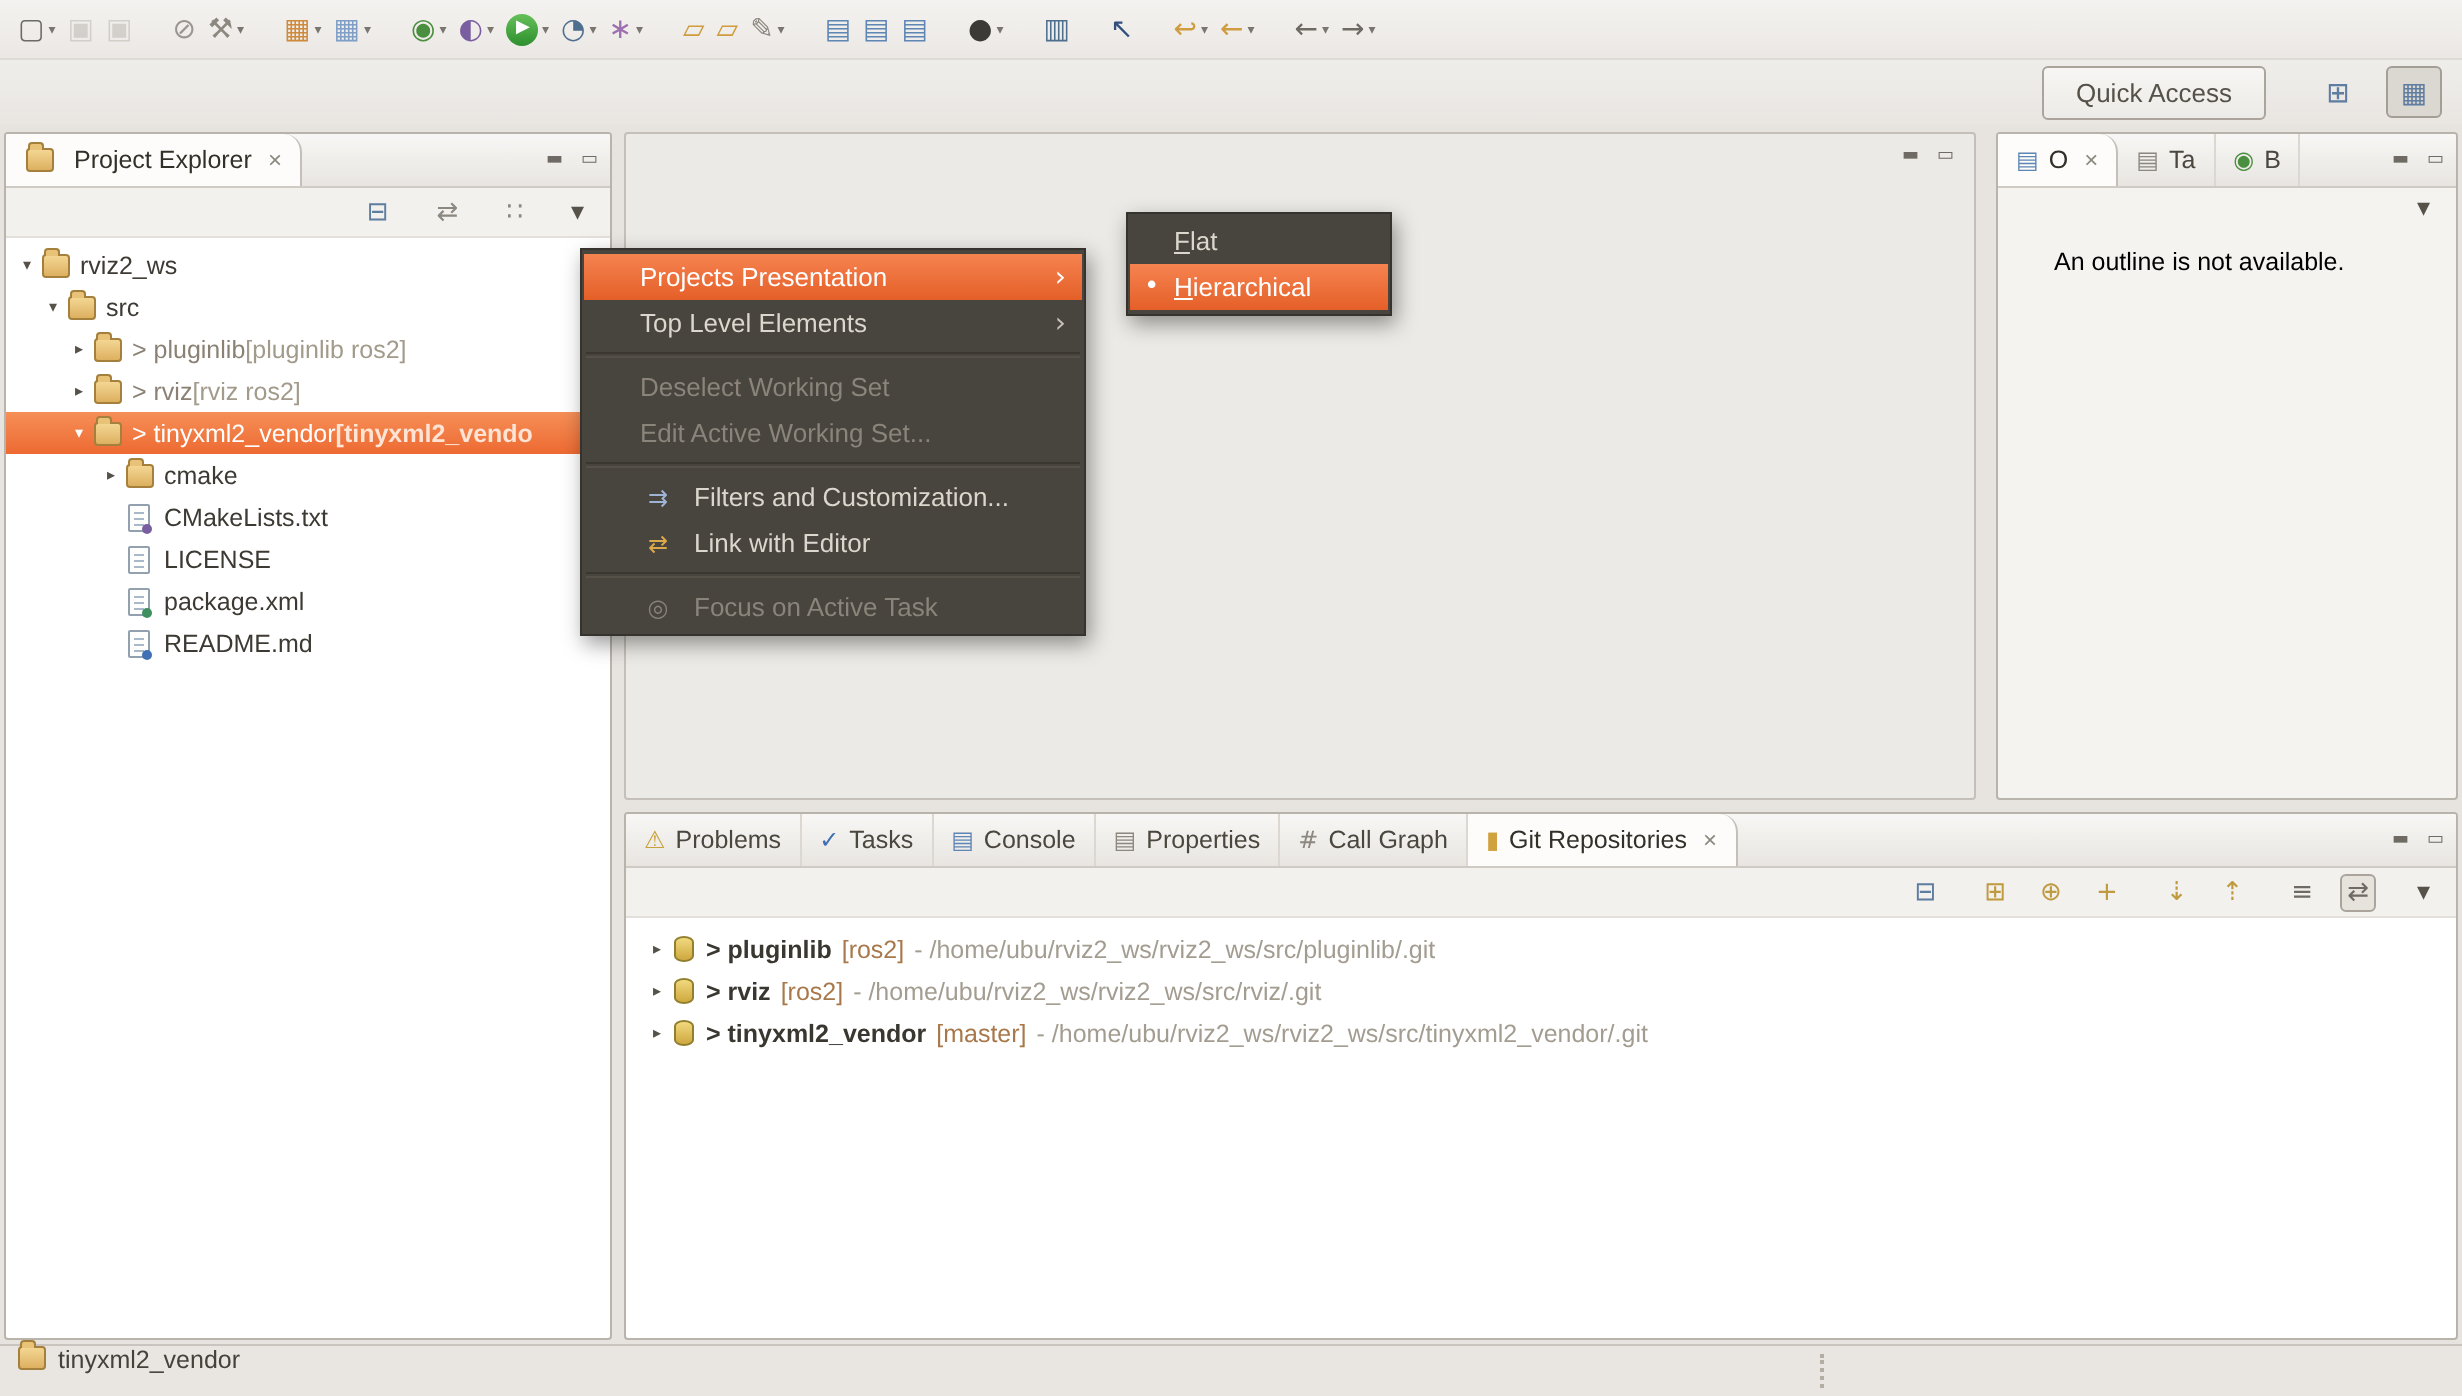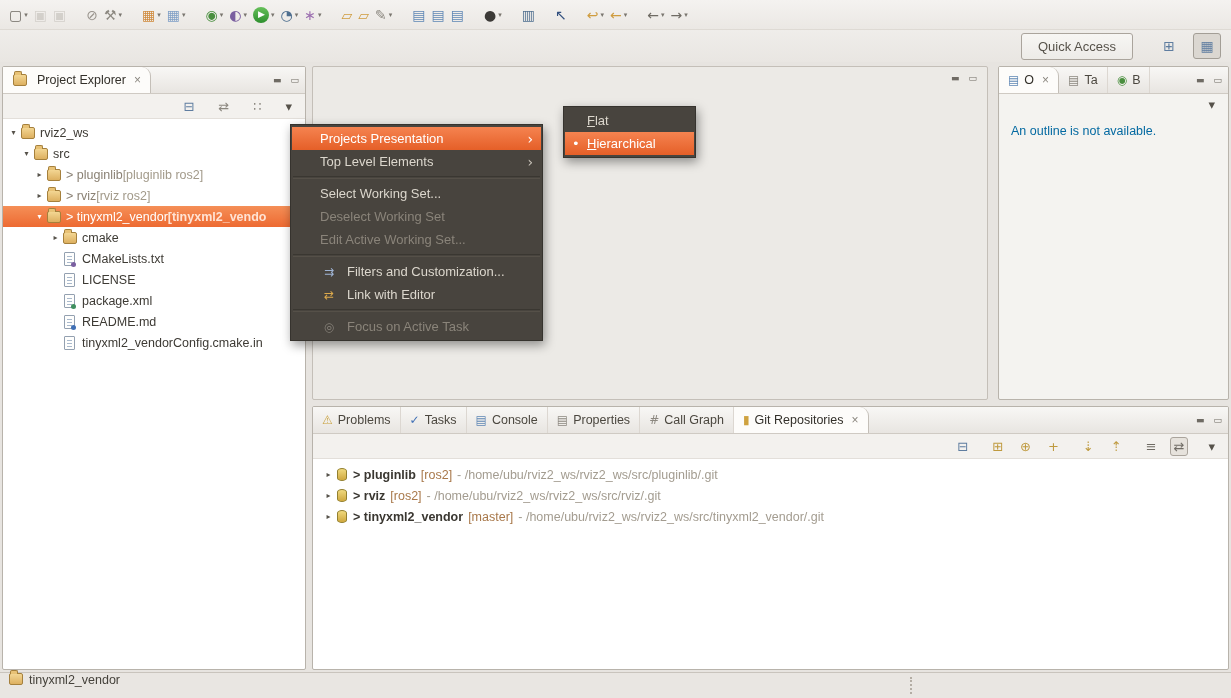--- a/index.html
+++ b/index.html
@@ -62,21 +62,21 @@
 .icon-file-cmake::after{background:#7a5fa0}.icon-file-xml::after{background:#3f8f5f}.icon-file-md::after{background:#3f6fb5}
 
 
 .git-rows{padding-top:5px;background:#fff;}
 .grow{display:flex;align-items:center;height:21px;padding-left:9px;font-size:12.5px;white-space:nowrap;}
 .grow .arrow{width:13px;text-align:center;font-size:8px;color:#56524a;flex:none;}
 .cyl{width:10px;height:13px;margin:0 6px 0 2px;flex:none;background:linear-gradient(#f0d97e,#cfa83f);border:1px solid #93802f;border-radius:5px/3px;}
 .grow .gname{font-weight:bold;color:#3a3731;}
 .grow .gbranch{color:#a8784a;margin-left:5px;}
 .grow .gpath{color:#a39c90;margin-left:5px;}
-.outline-msg{padding:10px 12px;font-size:12.5px;color:#0369a1;}
+.outline-msg{padding:10px 28px;font-size:12.5px;color:#000000;}
 
 
 .statusbar{position:absolute;left:0;top:672px;width:100%;height:26px;background:#e9e6e2;border-top:1px solid #c9c4bd;display:flex;gap:6px;padding-left:9px;font-size:12.5px;color:#45423b;}
 .statusbar .ticon{margin:0;}
 .sb-sep{position:absolute;left:910px;top:677px;height:17px;border-left:2px dotted #b3ada4;}
 
 
 .menu{position:absolute;background:#48443e;border:1px solid #36332e;box-shadow:2px 4px 10px rgba(0,0,0,.4);padding:2px 1px;z-index:50;}
 .context-menu{left:290px;top:106px;width:253px;margin-top:18px;}
 .flyout{left:563px;top:106px;width:133px;}
@@ -327,26 +327,20 @@
         </div>
 
         <div class="trow lvl3">
           <span class="arrow"></span>
           <span class="ticon icon-file-md"></span>
           <span class="nm">README.md</span>
           <span class="sfx"></span>
         </div>
 
 
-        <div class="trow lvl3">
-          <span class="arrow"></span>
-          <span class="ticon icon-file"></span>
-          <span class="nm">tinyxml2_vendorConfig.cmake.in</span>
-          <span class="sfx"></span>
-        </div>
 
     </div>
   </div>
 
   <div class="editor-area">
     <div class="winbtns">
       <span>▬</span>
       <span>▭</span>
     </div>
   </div>
@@ -498,25 +492,20 @@
         <span class="mi-label"><span>Top Level Elements</span><span class="accel"></span><span></span></span>
         <span class="mi-arrow">›</span>
       </div>
 
       <div class="mi separator">
         
         
         
       </div>
 
-      <div class="mi">
-
-        <span class="mi-label"><span>Select Working Set...</span><span class="accel"></span><span></span></span>
-        <span class="mi-arrow">›</span>
-      </div>
 
       <div class="mi disabled">
 
         <span class="mi-label"><span>Deselect Working Set</span><span class="accel"></span><span></span></span>
         <span class="mi-arrow">›</span>
       </div>
 
       <div class="mi disabled">
 
         <span class="mi-label"><span>Edit Active Working Set...</span><span class="accel"></span><span></span></span>

